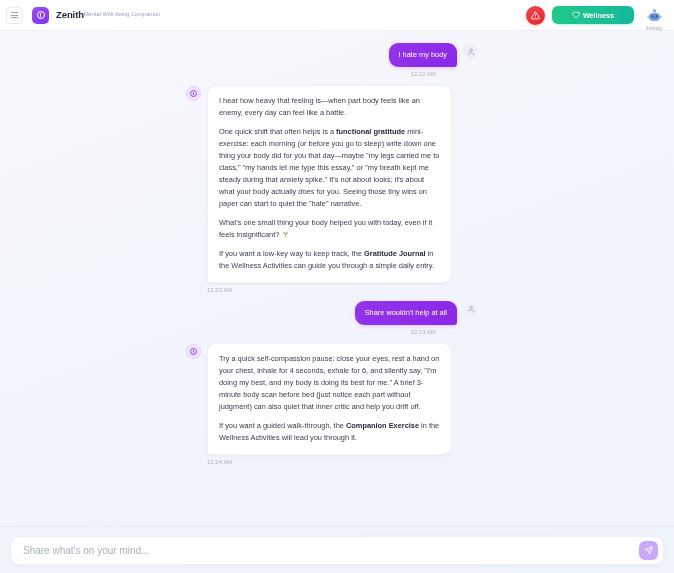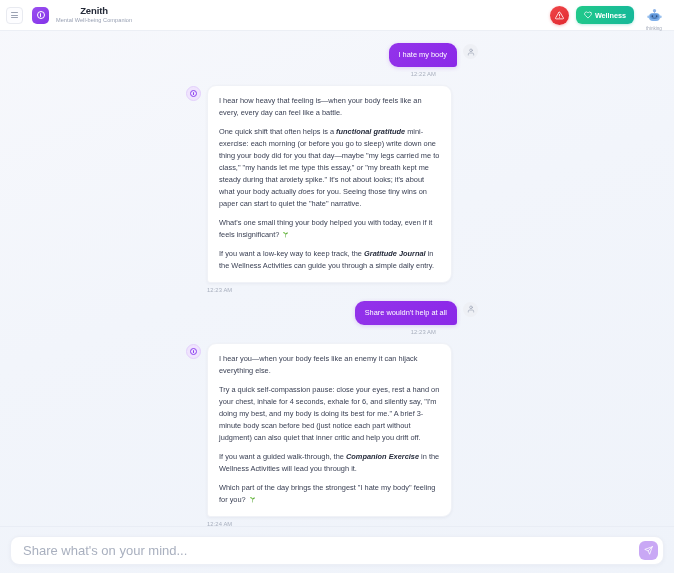--- a/index.html
+++ b/index.html
@@ -86,24 +86,22 @@
     content: "";
     width: 1.4px;
     height: 4px;
     background: #ffffff;
     border-radius: 1px;
   }
 
   .brand-text {
     margin-left: 7px;
     display: flex;
-    flex-direction: column;
     justify-content: center;
     line-height: 1;
-    text-align: center;
   }
   .brand-title {
     font-size: 9.5px;
     font-weight: 700;
     color: #242a38;
     letter-spacing: -0.1px;
   }
   .brand-sub {
     font-size: 5.6px;
     color: #98a0b3;
@@ -132,21 +130,21 @@
   }
 
   .wellness-btn {
     height: 18px;
     border-radius: 6px;
     background: linear-gradient(100deg, #21c98a 0%, #16b89a 100%);
     color: #fff;
     display: flex;
     align-items: center;
     gap: 3px;
-    padding: 0 8px;
+    padding: 0 20px;
     font-size: 7.3px;
     font-weight: 700;
     border: none;
     cursor: pointer;
     letter-spacing: -0.05px;
     box-shadow: 0 1px 3px rgba(22,184,154,0.28);
   }
 
   .avatar-block {
     display: flex;
@@ -251,21 +249,21 @@
     background: #ffffff;
     color: #3a4054;
     padding: 9px 11px 10px 11px;
     width: 245px;
     border-bottom-left-radius: 3px;
     box-shadow: 0 1px 3px rgba(45,55,90,0.06);
     border: 1px solid #f0f2f7;
   }
   .bubble.bot p { margin-bottom: 7px; }
   .bubble.bot p:last-child { margin-bottom: 0; }
-  .bubble.bot b { font-weight: 700; color: #262c3c; font-style: italic; }
+  .bubble.bot b { font-weight: 700; color: #262c3c; }
   .bubble.bot i { }
 
   .timestamp {
     font-size: 5.8px;
     color: #a8afbe;
     margin-top: 4px;
     letter-spacing: 0.1px;
   }
   .timestamp.user { margin-right: 21px; }
   .timestamp.bot { margin-left: 0px; }
@@ -297,21 +295,21 @@
     align-items: center;
     padding: 0 5px 0 12px;
     box-shadow: 0 1px 4px rgba(45,55,90,0.045);
   }
   .composer input {
     flex: 1;
     border: none;
     outline: none;
     background: transparent;
     font-family: "Liberation Sans", sans-serif;
-    font-size: 13px;
+    font-size: 10px;
     color: #3a4054;
   }
   .composer input::placeholder { color: #a9b0bf; }
 
   .send-btn {
     width: 19px;
     height: 19px;
     border-radius: 6px;
     background: #c9a8f5;
     border: none;
@@ -394,21 +392,21 @@
             </div>
           </div>
         </div>
         <div class="msg-row bot">
           <div class="msg-wrap assistant">
             <div class="sm-avatar bot">
               <div class="ring2"></div>
             </div>
             <div class="bubble-col bot">
               <div class="bubble bot">
-                <p>I hear how heavy that feeling is—when your body feels like an every, every day can feel like a battle.</p>
+                <p>I hear how heavy that feeling is—when part body feels like an enemy, every day can feel like a battle.</p>
                 <p>One quick shift that often helps is a <b>functional gratitude</b> mini-exercise: each morning (or before you go to sleep) write down one thing your body did for you that day—maybe "my legs carried me to class," "my hands let me type this essay," or "my breath kept me steady during that anxiety spike." It's not about looks; it's about what your body actually <i>does</i> for you. Seeing those tiny wins on paper can start to quiet the "hate" narrative.</p>
                 <p>What's one small thing your body helped you with today, even if it feels insignificant? <svg class="emoji-seed" viewBox="0 0 16 16">
                     <path d="M8 15 L8 7" stroke="#6ab04c" stroke-width="1.4" stroke-linecap="round"></path>
                     <path d="M8 8 C4 8 2.5 5.5 2.5 3.5 C5.5 3.5 8 5 8 8 Z" fill="#7bc950"></path>
                     <path d="M8 9 C12 9 13.5 6.5 13.5 4.5 C10.5 4.5 8 6 8 9 Z" fill="#5faa3c"></path>
                   </svg></p>
                 <p>If you want a low-key way to keep track, the <b>Gratitude Journal</b> in the Wellness Activities can guide you through a simple daily entry.</p>
               </div>
               <div class="timestamp bot">12:23 AM</div>
             </div>
@@ -428,28 +426,22 @@
             </div>
           </div>
         </div>
         <div class="msg-row bot">
           <div class="msg-wrap assistant">
             <div class="sm-avatar bot">
               <div class="ring2"></div>
             </div>
             <div class="bubble-col bot">
               <div class="bubble bot">
-                <p>I hear you—when your body feels like an enemy it can hijack everything else.</p>
                 <p>Try a quick self-compassion pause: close your eyes, rest a hand on your chest, inhale for 4 seconds, exhale for 6, and silently say, "I'm doing my best, and my body is doing its best for me." A brief 3-minute body scan before bed (just notice each part without judgment) can also quiet that inner critic and help you drift off.</p>
                 <p>If you want a guided walk-through, the <b>Companion Exercise</b> in the Wellness Activities will lead you through it.</p>
-                <p>Which part of the day brings the strongest "I hate my body" feeling for you? <svg class="emoji-seed" viewBox="0 0 16 16">
-                    <path d="M8 15 L8 7" stroke="#6ab04c" stroke-width="1.4" stroke-linecap="round"></path>
-                    <path d="M8 8 C4 8 2.5 5.5 2.5 3.5 C5.5 3.5 8 5 8 8 Z" fill="#7bc950"></path>
-                    <path d="M8 9 C12 9 13.5 6.5 13.5 4.5 C10.5 4.5 8 6 8 9 Z" fill="#5faa3c"></path>
-                  </svg></p>
               </div>
               <div class="timestamp bot">12:24 AM</div>
             </div>
           </div>
         </div>
       </div>
   </div>
 
   <div class="composer-area">
     <div class="composer">

